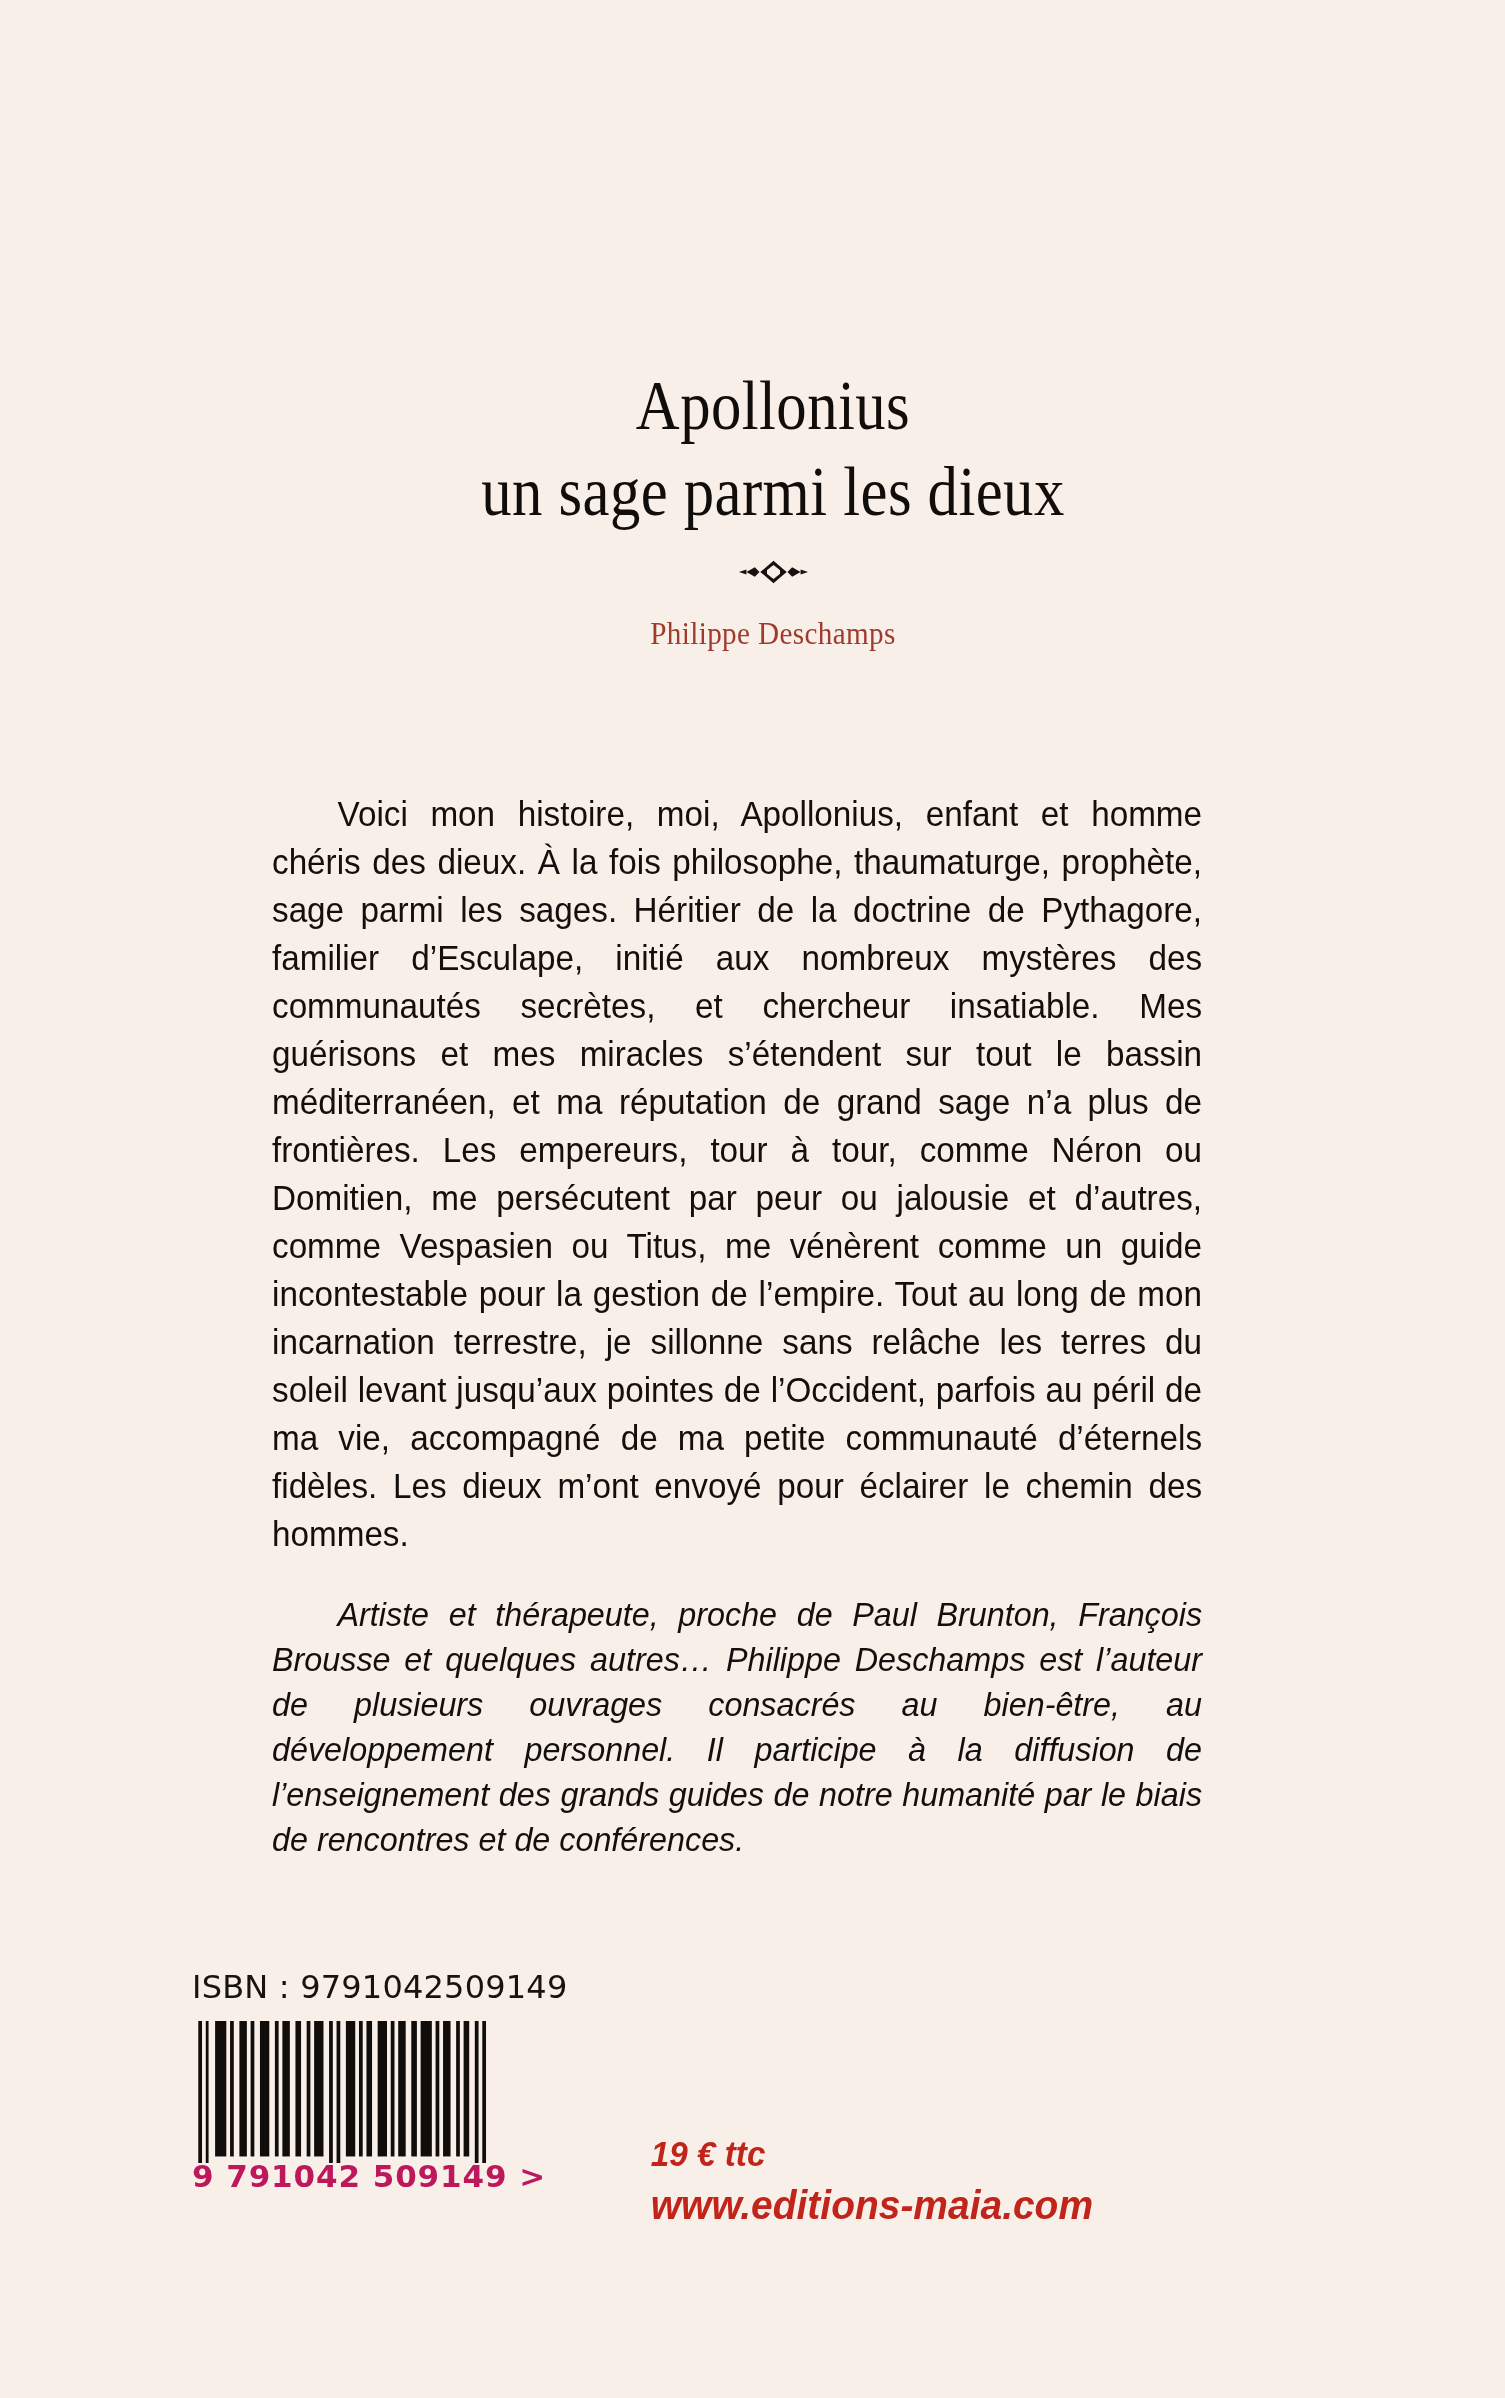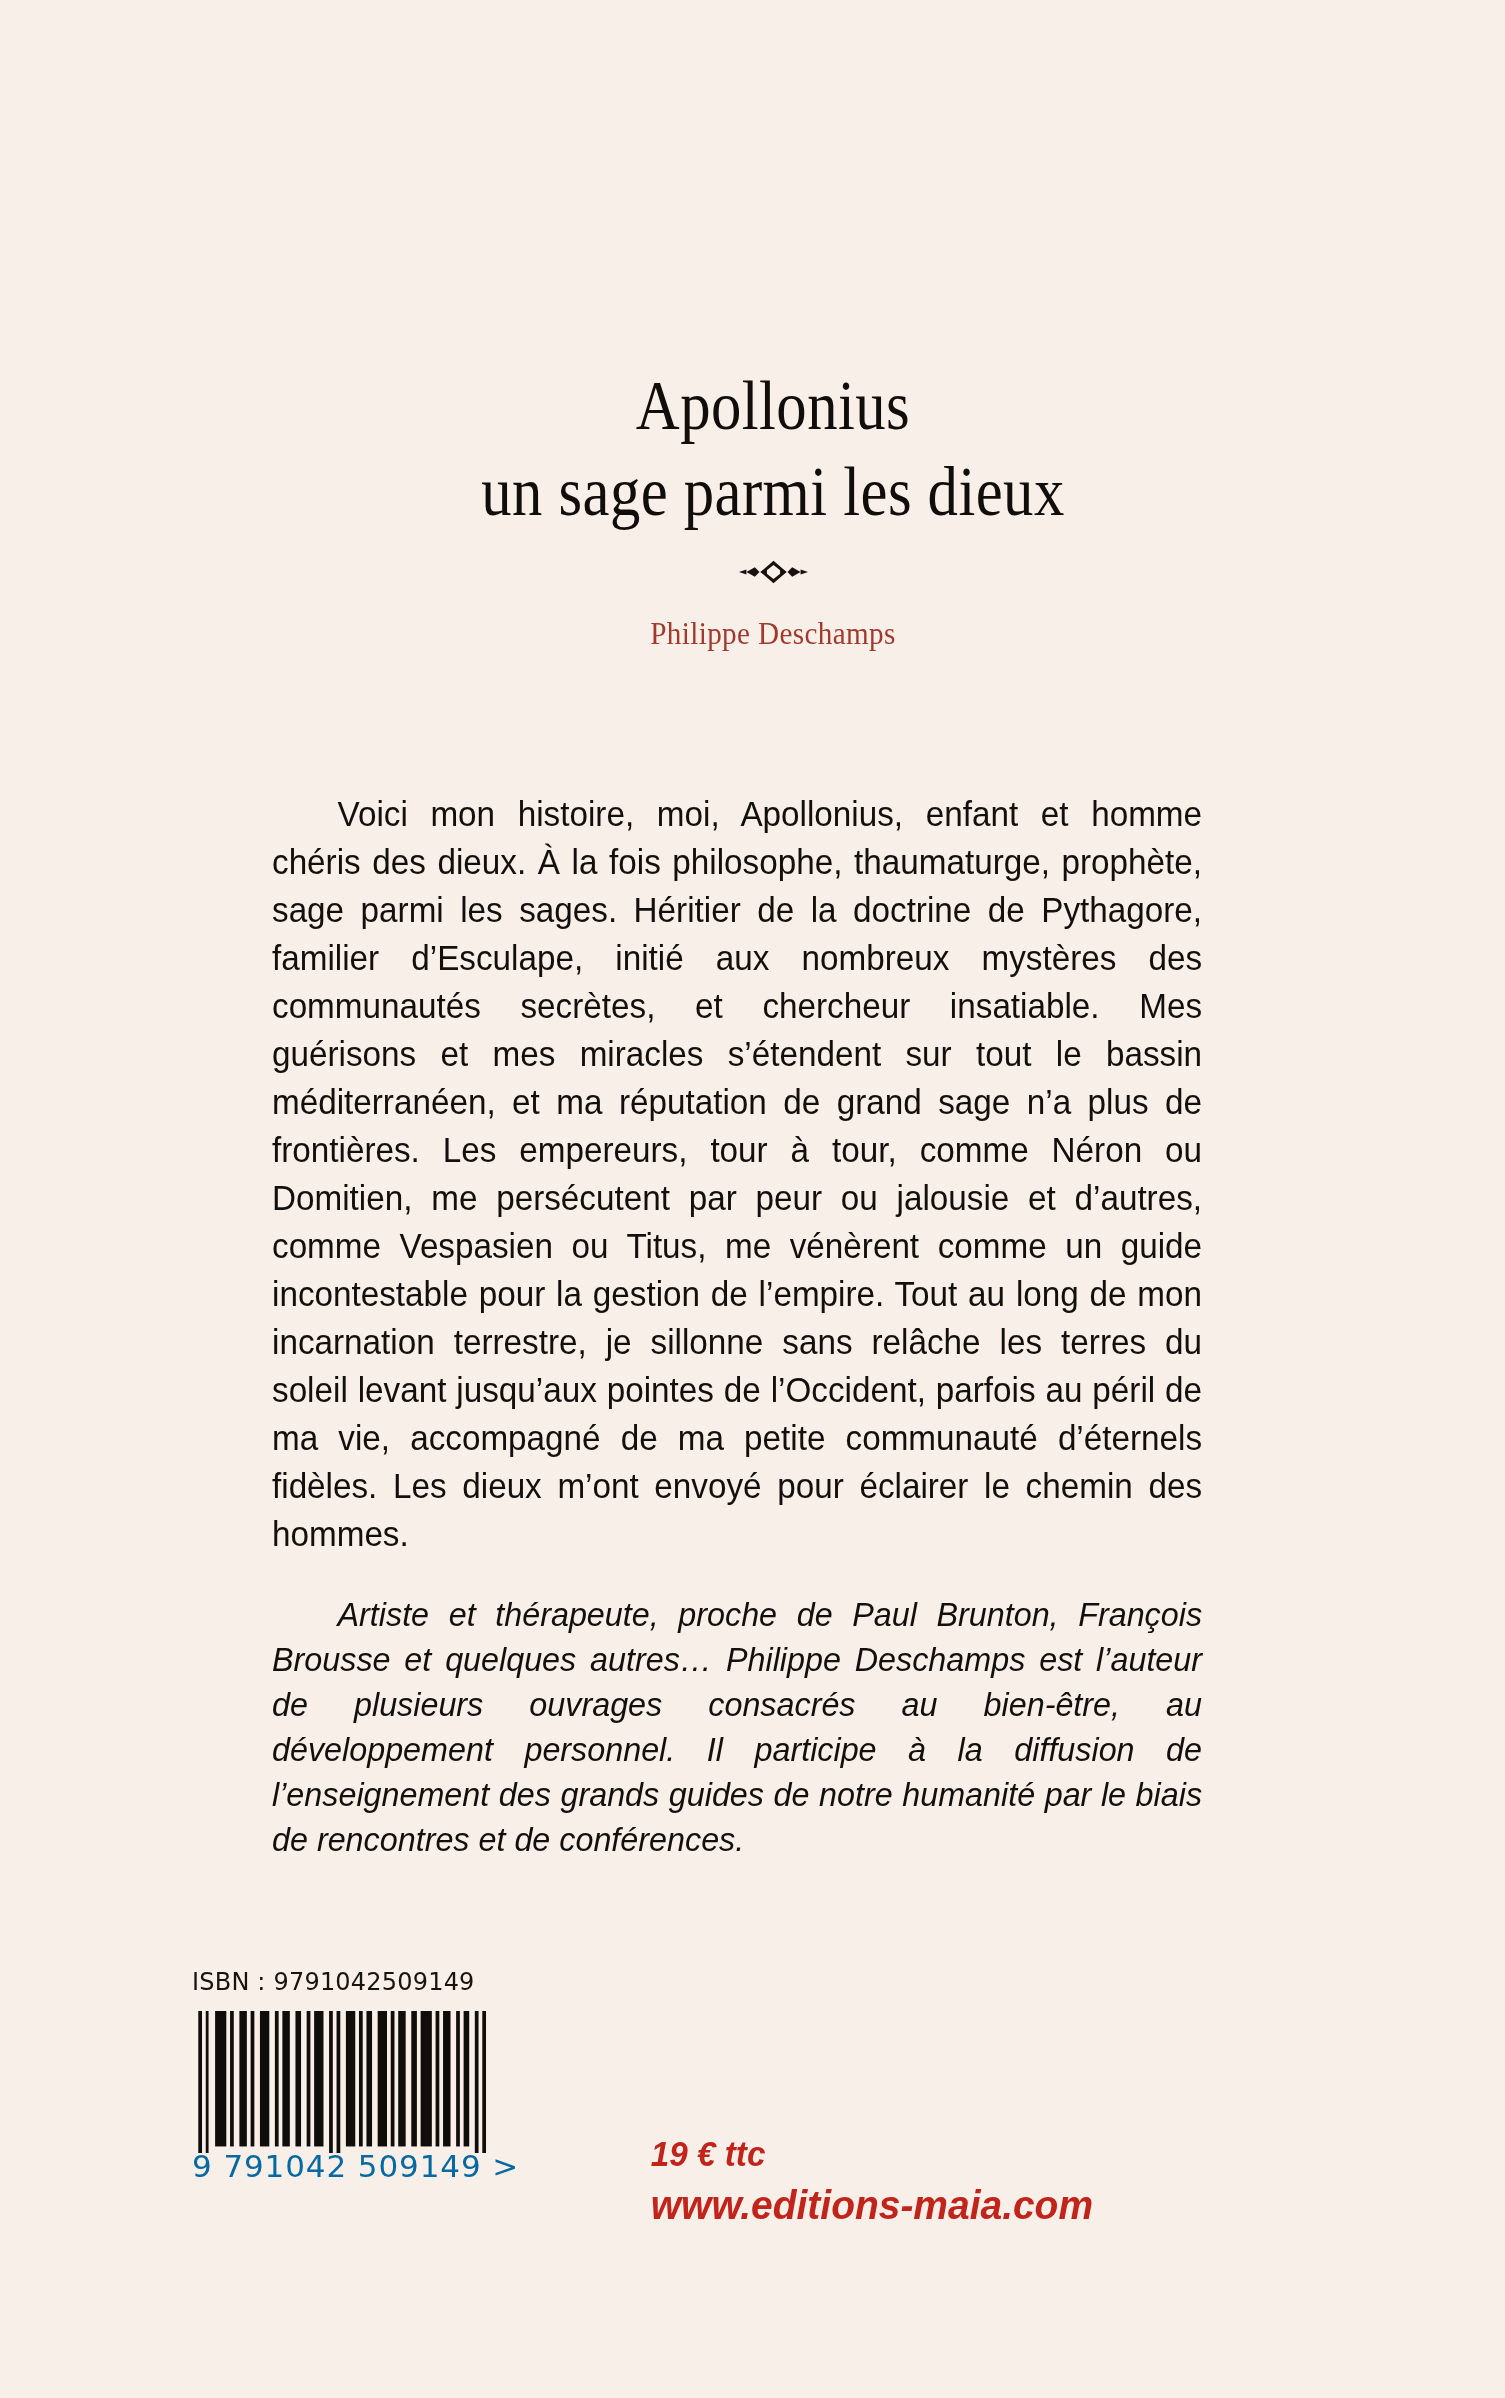--- a/index.html
+++ b/index.html
@@ -107,37 +107,38 @@
   }
 
   .isbn-area {
     position: absolute;
     left: 192px;
     top: 9.4px;
     width: 394px;
   }
   .isbn-text {
     font-family: "DejaVu Sans", sans-serif;
-    font-size: 24px;
+    font-size: 32px;
     color: #17130f;
     letter-spacing: 0.2px;
     white-space: nowrap;
   }
   .barcode-wrap {
     margin-top: 15px;
     width: 319px;
   }
   .barcode-svg { display: block; }
   .barcode-digits {
     font-family: "DejaVu Sans", sans-serif;
     font-size: 31px;
-    color: #0369a1;
+    color: #be185d;
     letter-spacing: 0.9px;
     margin-top: -5.6px;
     white-space: nowrap;
+    font-weight: bold;
   }
 
   .promo-area {
     position: absolute;
     right: 232px;
     top: 7.5px;
     text-align: right;
     width: 656px;
   }
   .promo-line {

